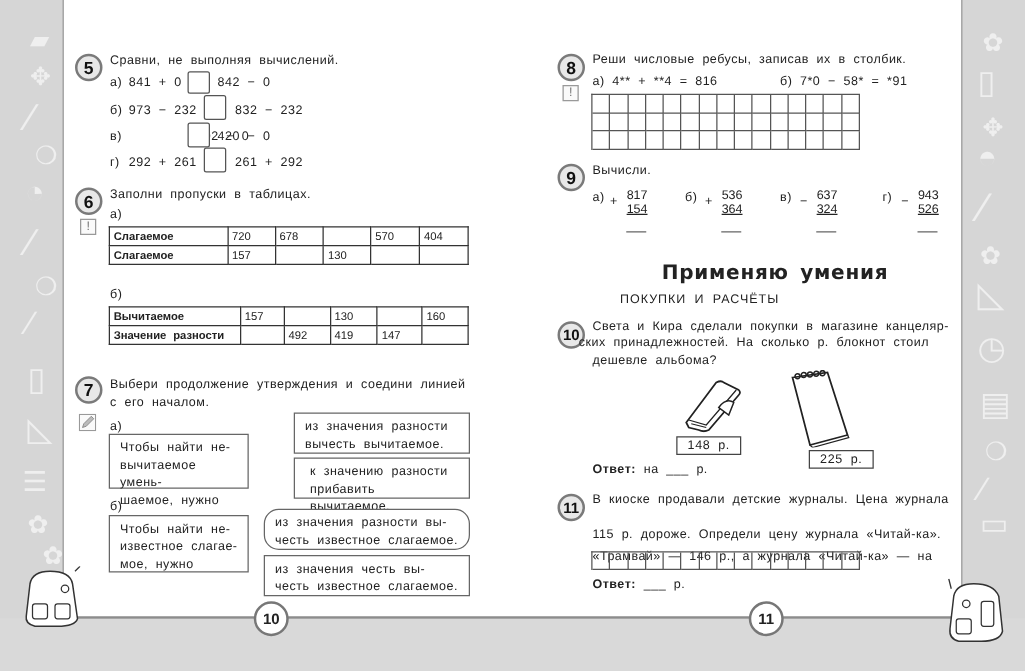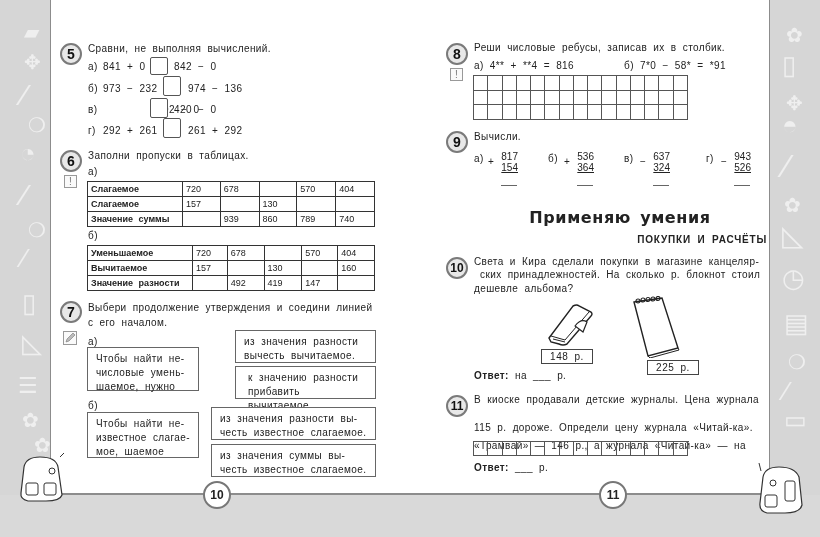--- a/index.html
+++ b/index.html
@@ -99,21 +99,21 @@
 <div class="txt" style="left:88px;top:43px;">Сравни, не выполняя вычислений.</div>
 
 <div class="txt" style="left:88px;top:61px;">а)</div>
 <div class="txt" style="left:103px;top:61px;">841 + 0</div>
 <div class="cbox" style="left:150px;top:57px;"></div>
 <div class="txt" style="left:174px;top:61px;">842 − 0</div>
 
 <div class="txt" style="left:88px;top:83px;">б)</div>
 <div class="txt" style="left:103px;top:83px;">973 − 232</div>
 <div class="cbox" style="left:163px;top:76px;height:20px;"></div>
-<div class="txt" style="left:188px;top:83px;">974 − 136</div>
+<div class="txt" style="left:188px;top:83px;">832 − 232</div>
 
 <div class="txt" style="left:88px;top:104px;">в)</div>
 <div class="txt" style="left:113px;top:104px;margin-left:44px;">402 − 0</div>
 <div class="cbox" style="left:150px;top:98px;height:20px;"></div>
 <div class="txt" style="left:174px;top:104px;">420 − 0</div>
 
 <div class="txt" style="left:88px;top:125px;">г)</div>
 <div class="txt" style="left:103px;top:125px;">292 + 261</div>
 <div class="cbox" style="left:163px;top:118px;height:20px;"></div>
 <div class="txt" style="left:188px;top:125px;">261 + 292</div>
@@ -142,50 +142,34 @@
     <td>404</td>
   </tr>
   <tr>
     <td class="h">Слагаемое</td>
     <td>157</td>
     <td></td>
     <td>130</td>
     <td></td>
     <td></td>
   </tr>
-  <tr>
-    <td class="h">Значение суммы</td>
-    <td></td>
-    <td>939</td>
-    <td>860</td>
-    <td>789</td>
-    <td>740</td>
-  </tr>
 </tbody>
   </table>
 
 <div class="txt" style="left:88px;top:230px;">б)</div>
 <table class="t" style="left:87px;top:245px;width:288px;">
   <colgroup>
       <col style="width:105px">
       <col style="width:35px">
       <col style="width:37px">
       <col style="width:38px">
       <col style="width:36px">
       <col style="width:37px">
     </colgroup>
   <tbody>
-      <tr>
-    <td class="h">Уменьшаемое</td>
-    <td>720</td>
-    <td>678</td>
-    <td></td>
-    <td>570</td>
-    <td>404</td>
-  </tr>
   <tr>
     <td class="h">Вычитаемое</td>
     <td>157</td>
     <td></td>
     <td>130</td>
     <td></td>
     <td>160</td>
   </tr>
   <tr>
     <td class="h">Значение разности</td>
@@ -202,44 +186,44 @@
 <svg class="abs" style="left:63px;top:331px;" width="14" height="14" viewBox="0 0 14 14">
   <rect x="0.5" y="0.5" width="13" height="13" fill="#fafafa" stroke="#999"></rect>
   <path d="M3 11 L4 8 L10 2 L12 4 L6 10 Z" fill="#bbb" stroke="#777" stroke-width="0.6"></path>
 </svg>
 <div class="txt" style="left:88px;top:302px;">Выбери продолжение утверждения и соедини линией</div>
 <div class="txt" style="left:88px;top:317px;">с его началом.</div>
 
 <div class="txt" style="left:88px;top:336px;">а)</div>
 <div class="box" style="left:87px;top:347px;width:112px;height:44px;">
   <div>Чтобы найти не-</div>
-  <div>числовые умень-</div>
+  <div>вычитаемое умень-</div>
   <div>шаемое, нужно</div>
 </div>
 <div class="box" style="left:235px;top:330px;width:141px;height:33px;">
   <div>из значения разности</div>
   <div>вычесть вычитаемое.</div>
 </div>
 <div class="box" style="left:235px;top:366px;width:141px;height:33px;padding-left:12px;">
   <div>к значению разности</div>
   <div>прибавить вычитаемое.</div>
 </div>
 
 <div class="txt" style="left:88px;top:400px;">б)</div>
 <div class="box" style="left:87px;top:412px;width:112px;height:46px;">
   <div>Чтобы найти не-</div>
   <div>известное слагае-</div>
-  <div>мое, шаемое</div>
-</div>
-<div class="box" style="left:211px;top:407px;width:165px;height:33px;">
+  <div>мое, нужно</div>
+</div>
+<div class="box" style="left:211px;top:407px;width:165px;height:33px;border-radius:12px;">
   <div>из значения разности вы-</div>
   <div>честь известное слагаемое.</div>
 </div>
 <div class="box" style="left:211px;top:444px;width:165px;height:33px;">
-  <div>из значения суммы вы-</div>
+  <div>из значения честь вы-</div>
   <div>честь известное слагаемое.</div>
 </div>
 
 <div class="pagenum" style="left:203px;top:481px;">10</div>
 
 <div class="badge" style="left:446px;top:43px;">8</div>
 <div class="sign" style="left:450px;top:68px;">!</div>
 <div class="txt" style="left:474px;top:42px;">Реши числовые ребусы, записав их в столбик.</div>
 <div class="txt" style="left:474px;top:60px;">а) 4** + **4 = 816</div>
 <div class="txt" style="left:624px;top:60px;">б) 7*0 − 58* = *91</div>
@@ -320,25 +304,25 @@
 
 <div class="txt" style="left:706px;top:153px;">г)</div>
 <div class="col" style="left:733px;top:151px;width:18px;">
   <span class="op">−</span>
   <div>943</div>
   <div class="u">526</div>
 </div>
 <div class="dash" style="left:734px;top:185px;"></div>
 
 <div class="txt bold" style="left:470px;top:208px;width:300px;text-align:center;font-size:16px;font-family:'DejaVu Sans',sans-serif;letter-spacing:0.6px;">Применяю умения</div>
-<div class="txt" style="left:467px;top:234px;width:300px;text-align:right;font-size:10px;font-weight:bold;letter-spacing:0.8px;">ПОКУПКИ И РАСЧЁТЫ</div>
+<div class="txt" style="left:496px;top:234px;width:300px;text-align:left;font-size:10px;font-weight:normal;letter-spacing:0.8px;">ПОКУПКИ И РАСЧЁТЫ</div>
 
 <div class="badge" style="left:446px;top:257px;font-size:12px;">10</div>
 <div class="txt" style="left:474px;top:256px;text-align:right;">Света и Кира сделали покупки в магазине канцеляр-</div>
-<div class="txt" style="left:480px;top:269px;text-align:right;">ских принадлежностей. На сколько р. блокнот стоил</div>
+<div class="txt" style="left:463px;top:269px;text-align:right;">ских принадлежностей. На сколько р. блокнот стоил</div>
 <div class="txt" style="left:474px;top:283px;">дешевле альбома?</div>
 
 <svg class="abs" style="left:545px;top:302px;" width="52" height="44" viewBox="0 0 52 44">
   <path d="M4 36 L28 4 Q32 2 34 4 L46 10 Q48 12 46 14 L22 42 Q18 44 14 42 L6 40 Z" fill="#fff" stroke="#222" stroke-width="1.4"></path>
   <path d="M6 34 L20 38 L44 10" fill="none" stroke="#222" stroke-width="1"></path>
   <path d="M8 37 L20 40" stroke="#222" stroke-width="1"></path>
   <path d="M30 24 Q36 16 42 20 L38 30 Z" fill="#fff" stroke="#222" stroke-width="1.2"></path>
 </svg>
 <div class="price" style="left:541px;top:349px;width:52px;height:15px;">148 р.</div>
 

